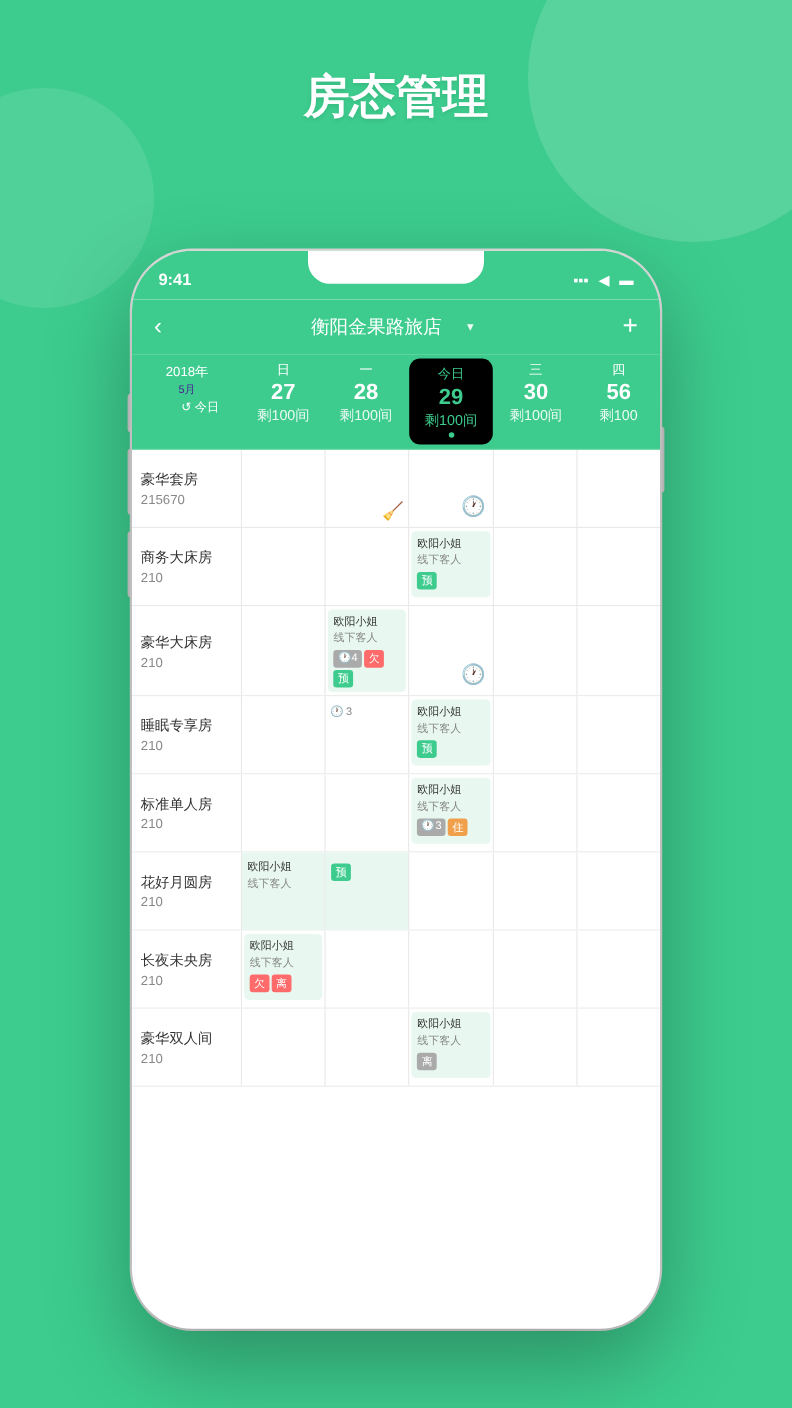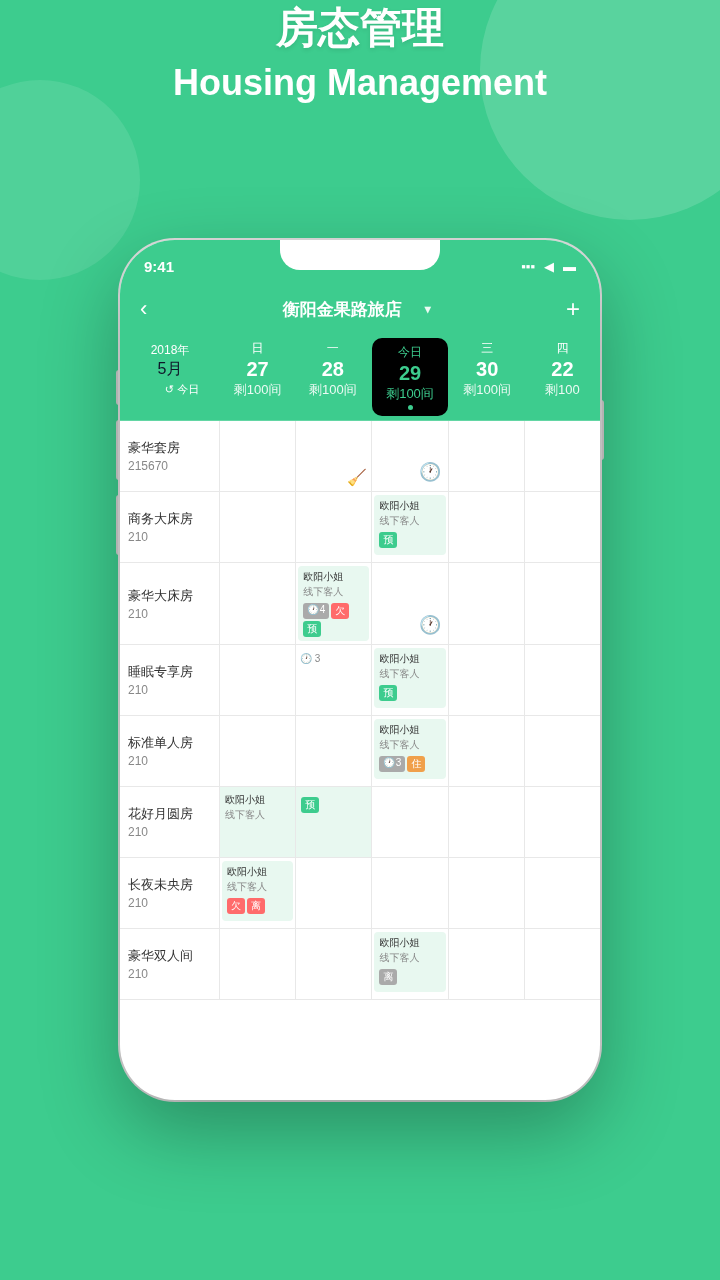--- a/index.html
+++ b/index.html
@@ -28,44 +28,45 @@
       height: 200px;
       border-radius: 50%;
       background: rgba(255,255,255,0.1);
       top: 80px;
       left: -60px;
     }
 
     
     .title-area {
       text-align: center;
+      padding-top: 60px;
       position: relative;
       z-index: 2;
     }
     .title-zh {
       font-size: 42px;
       font-weight: bold;
       color: white;
       text-shadow: 0 2px 4px rgba(0,0,0,0.1);
     }
     .title-en {
       font-size: 36px;
       font-weight: bold;
       color: white;
       margin-top: 6px;
     }
 
     
     .phone-container {
       position: absolute;
-      top: 240px;
+      top: 228px;
       left: 50%;
       transform: translateX(-50%);
       width: 480px;
-      height: 860px;
+      height: 980px;
     }
     .phone-frame {
       position: relative;
       width: 100%;
       height: 100%;
       background: white;
       border-radius: 55px;
       box-shadow: 0 30px 80px rgba(0,0,0,0.3), 0 0 0 2px #e0e0e0;
       overflow: hidden;
     }
@@ -117,21 +118,21 @@
       padding: 0 20px;
     }
     .header-back {
       color: white;
       font-size: 22px;
       font-weight: 300;
     }
     .header-title {
       color: white;
       font-size: 17px;
-      font-weight: 700;
+      font-weight: 400;
       display: flex;
       align-items: center;
       gap: 23px;
       justify-content: center;
     }
     .header-title .arrow {
       font-size: 12px;
       opacity: 0.9;
     }
     .header-plus {
@@ -153,22 +154,22 @@
       padding: 8px 10px;
       display: flex;
       flex-direction: column;
       align-items: center;
     }
     .date-label-year {
       color: white;
       font-size: 12px;
     }
     .date-label-month {
-      color: #0f172a;
-      font-size: 16px;
+      color: #4c1d95;
+      font-size: 10px;
     }
     .date-label-today {
       color: white;
       font-size: 11px;
       margin-top: 2px;
       margin-left: 24px;
     }
     .date-col {
       flex: 1;
       padding: 6px 4px;
@@ -353,21 +354,20 @@
     }
   </style>
 </head>
 <body>
 
 <div class="bg-circle-top"></div>
 <div class="bg-circle-left"></div>
 
 <div class="title-area">
   <div class="title-zh">房态管理</div>
-  <div class="title-en">Housing Management</div>
 </div>
 
 <div class="phone-container">
   <div class="phone-btn-right"></div>
   <div class="phone-btn-left1"></div>
   <div class="phone-btn-left2"></div>
   <div class="phone-btn-left3"></div>
   <div class="phone-frame">
     <div class="phone-notch"></div>
 
@@ -418,21 +418,21 @@
     <div class="date-dot"></div>
   </div>
             <div class="date-col">
     <span class="date-day-name">三</span>
     <span class="date-num">30</span>
     <span class="date-rooms">剩100间</span>
 
   </div>
             <div class="date-col">
     <span class="date-day-name">四</span>
-    <span class="date-num">22</span>
+    <span class="date-num">56</span>
     <span class="date-rooms">剩100</span>
 
   </div>
           </div>
       </div>
 
       <div class="grid-wrapper">
         <div class="room-grid" id="room-grid">
             <div class="room-row">
               <div class="room-label">

